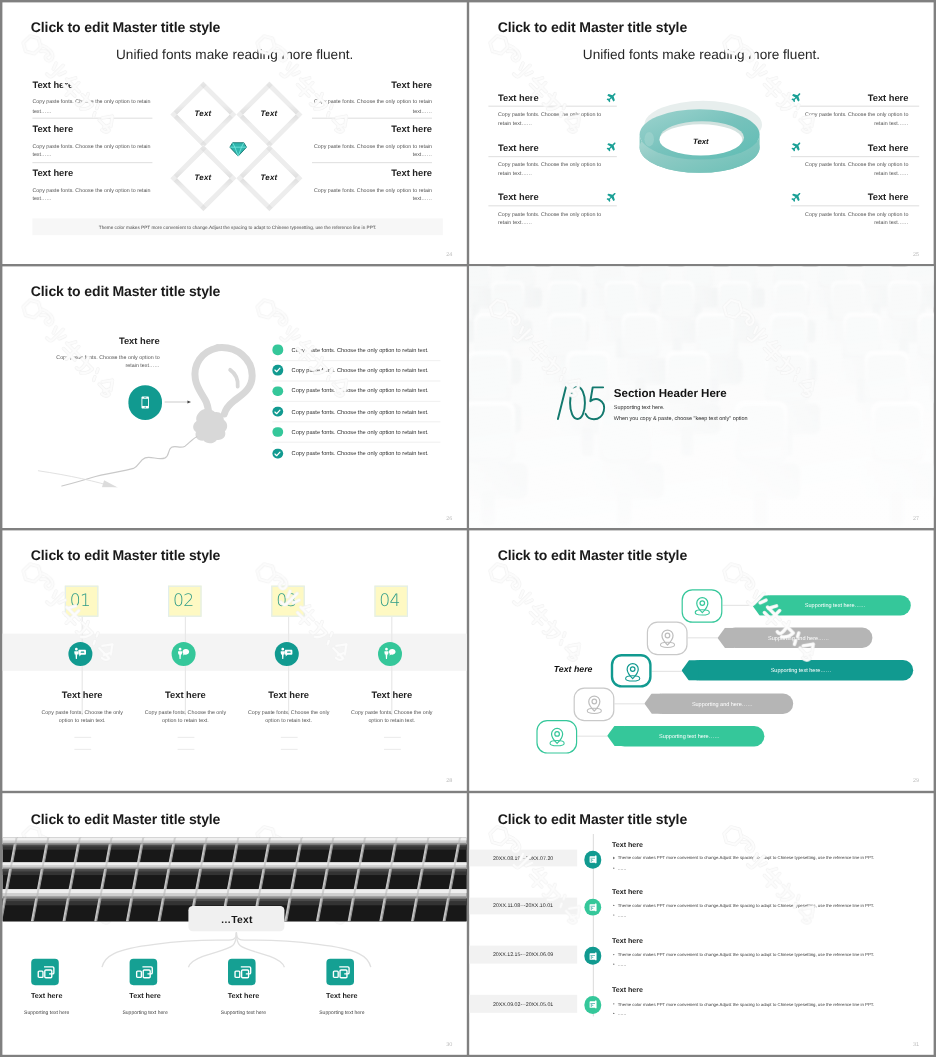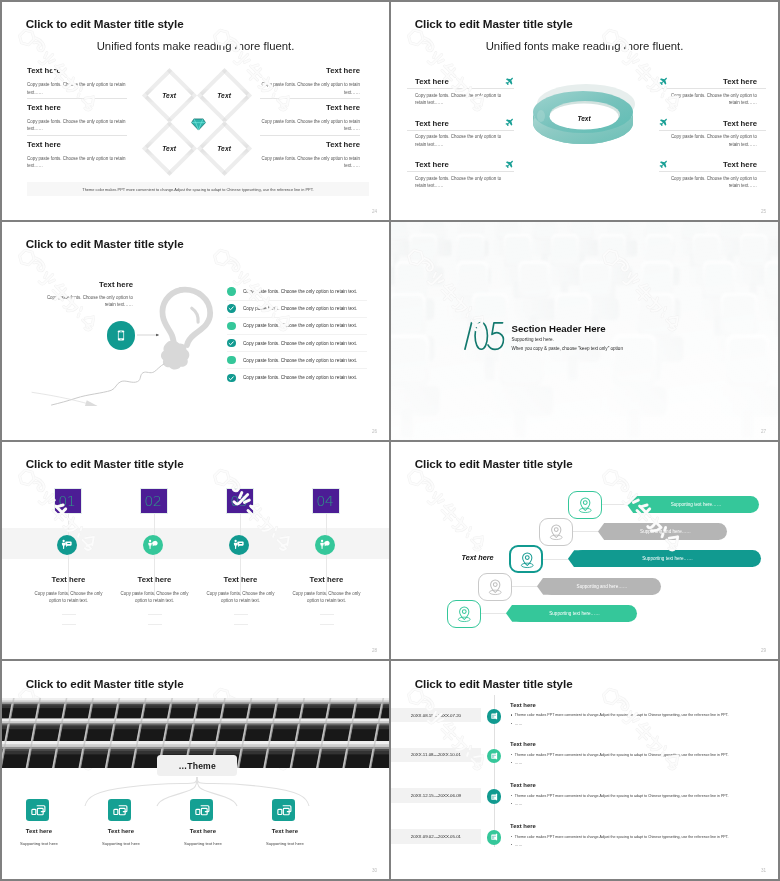--- a/index.html
+++ b/index.html
@@ -77,21 +77,21 @@
   .secnum{position:absolute;left:70.2px;top:98px;width:45px;height:31.5px;}
   .sechead{position:absolute;left:120.5px;top:101.5px;font-size:9.65px;font-weight:bold;color:#131313;}
   .secsub1{position:absolute;left:120.5px;top:115px;font-size:4.56px;color:#2a2a2a;}
   .secsub2{position:absolute;left:120.5px;top:124.5px;font-size:4.56px;color:#2a2a2a;}
 
   
   .s5band{position:absolute;left:0;right:0;top:86.5px;height:31px;background:#f4f4f4;}
   .s5col{position:absolute;top:0;width:86px;}
   .s5line{position:absolute;left:42.6px;top:72px;width:0.8px;height:82px;background:#e8e8e8;}
   .s5box{position:absolute;left:28.6px;top:46.5px;width:28.3px;height:26.3px;border:1px solid #e2eeec;box-sizing:border-box;
-         display:flex;align-items:center;justify-content:center;background:#4c1d95;}
+         display:flex;align-items:center;justify-content:center;background:#fef9c3;}
   .s5box span{font-family:"DejaVu Sans",sans-serif;font-weight:200;font-size:14.3px;color:#2e9b87;letter-spacing:-0.6px;position:relative;left:-1.6px;}
   .s5circ{position:absolute;left:31.3px;top:93.5px;width:20px;height:20px;border-radius:50%;}
   .s5circ svg{position:absolute;left:3.4px;top:3.4px;width:13.2px;height:13.2px;}
   .s5h{position:absolute;left:0;right:0;top:133px;text-align:center;font-size:7.75px;font-weight:bold;color:#222;}
   .s5b{position:absolute;left:8px;right:8px;top:148px;text-align:center;font-size:4.45px;color:#555;line-height:1.62;}
   .s5d{position:absolute;left:36px;width:14px;top:172px;height:1px;background:#ededed;}
   .s5d2{position:absolute;left:36px;width:14px;top:182px;height:1px;background:#ededed;}
 
   
   .s6label{position:absolute;left:70.5px;top:111.5px;font-size:7.3px;font-weight:bold;font-style:italic;color:#111;}
@@ -800,21 +800,21 @@
     <svg class="s7branch" viewBox="0 0 280 32">
       <g fill="none" stroke="#e0e0e0" stroke-width="1.1">
         <path d="M140 2 C140 14 132 4 72 12 C38 16 30 22 28 31"></path>
         <path d="M140 2 C140 16 136 14 112 22 C104 25 101 28 100 31"></path>
         <path d="M140 2 C140 16 144 14 168 22 C176 25 179 28 180 31"></path>
         <path d="M140 2 C140 14 148 4 208 12 C242 16 250 22 252 31"></path>
       </g>
     </svg>
 
     <div class="s7box">
-        <span>…Theme</span>
+        <span>…Text</span>
       </div>
 
     <div class="s7item" style="left:32.4px;">
       <div class="s7ic">
           <svg viewBox="0 0 32 32">
             <use href="#devicesicon"></use>
           </svg>
         </div>
       <div class="s7h">Text here</div>
       <div class="s7s">Supporting text here</div>

